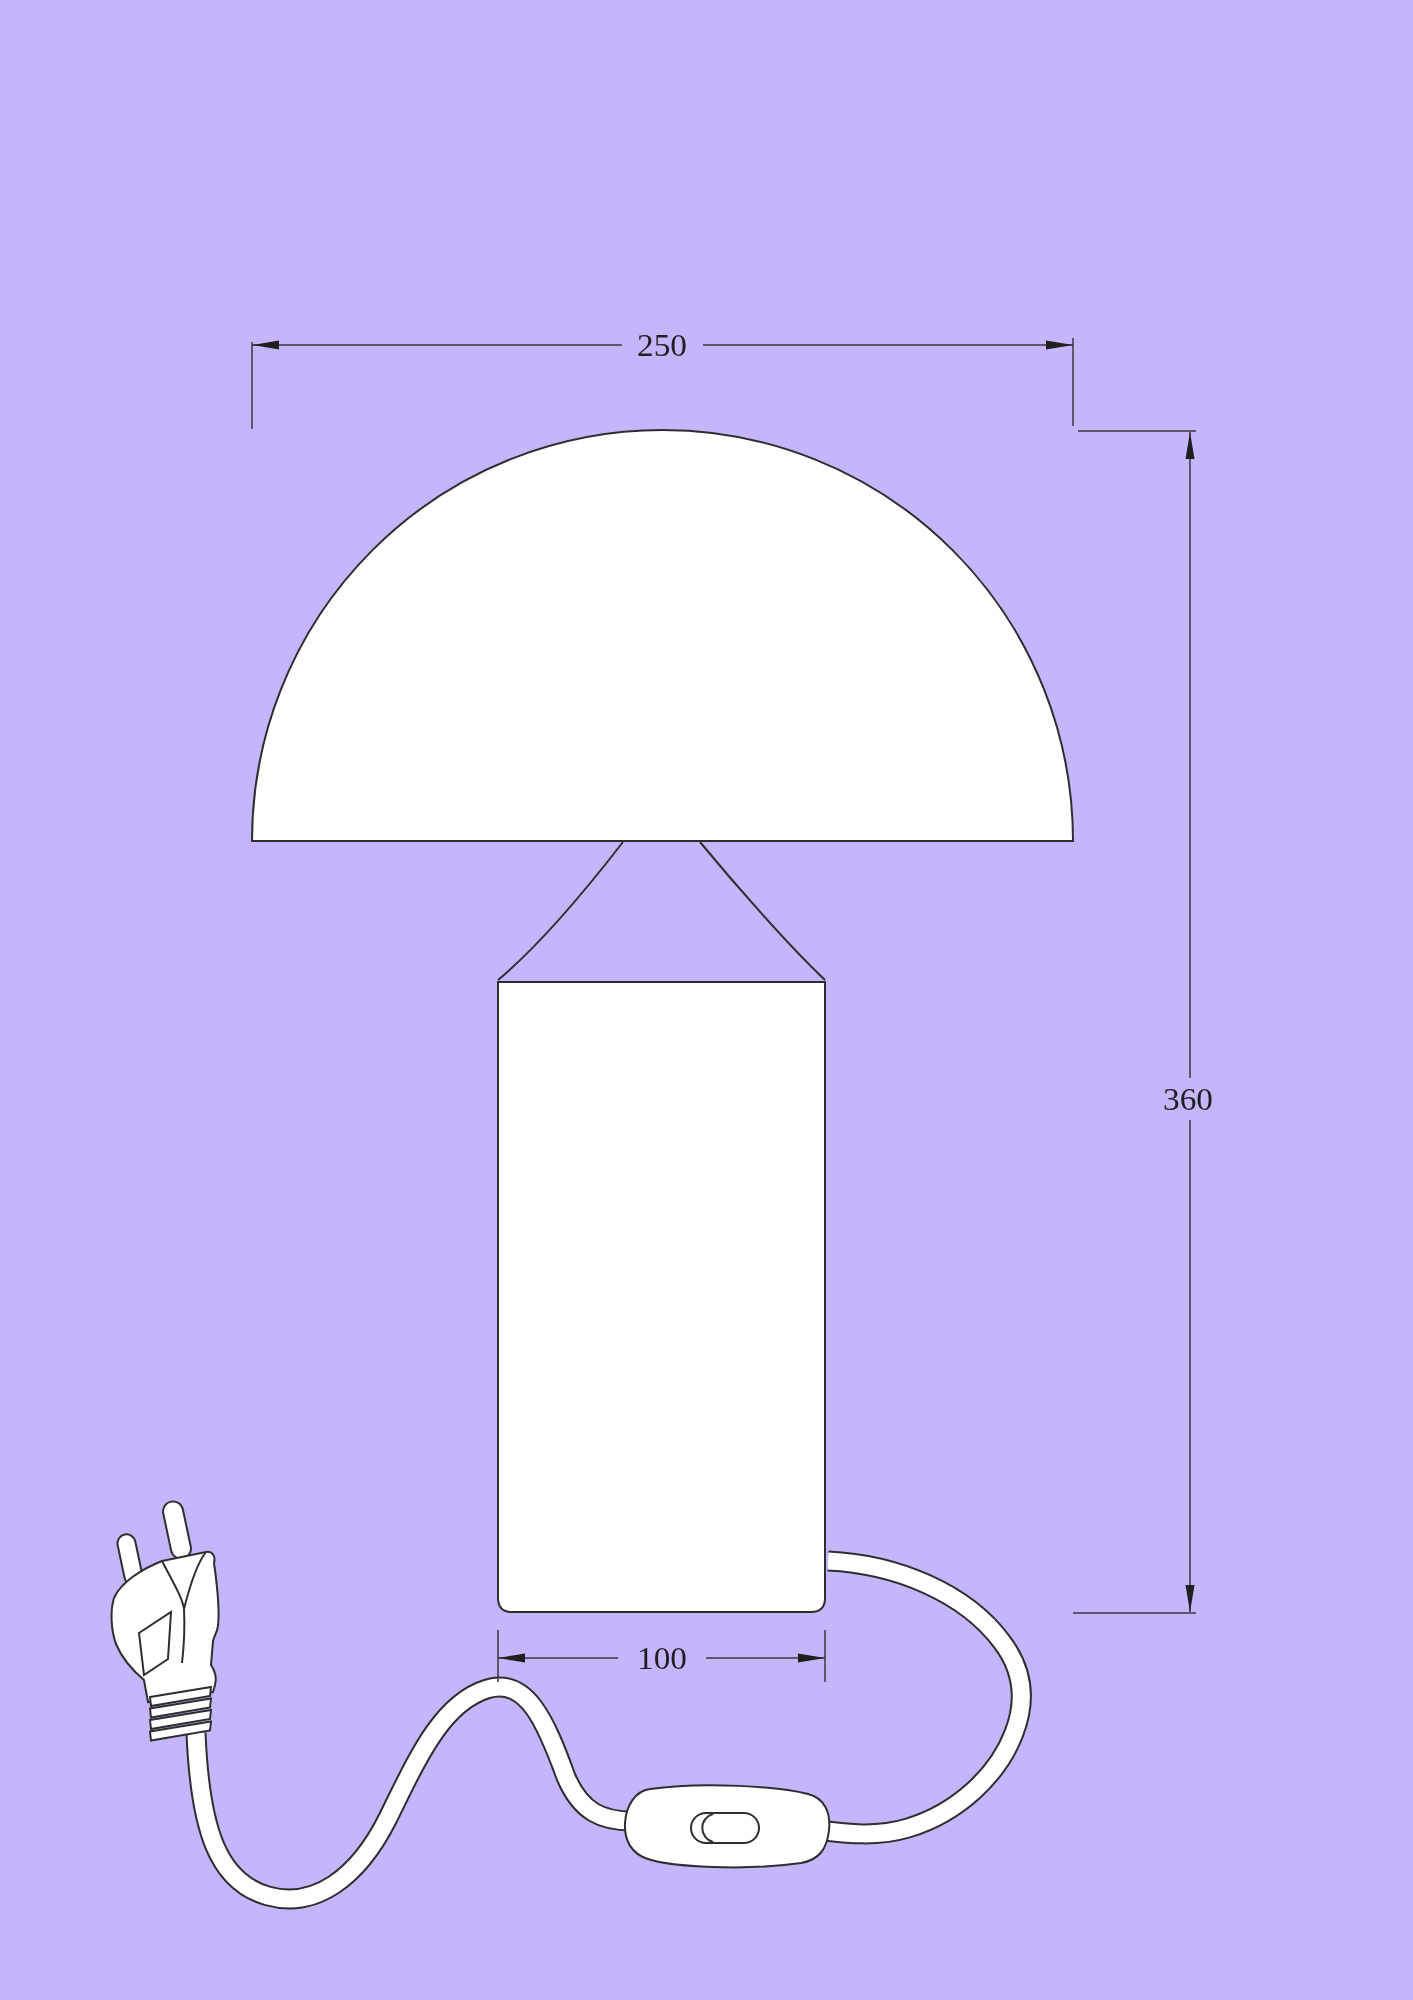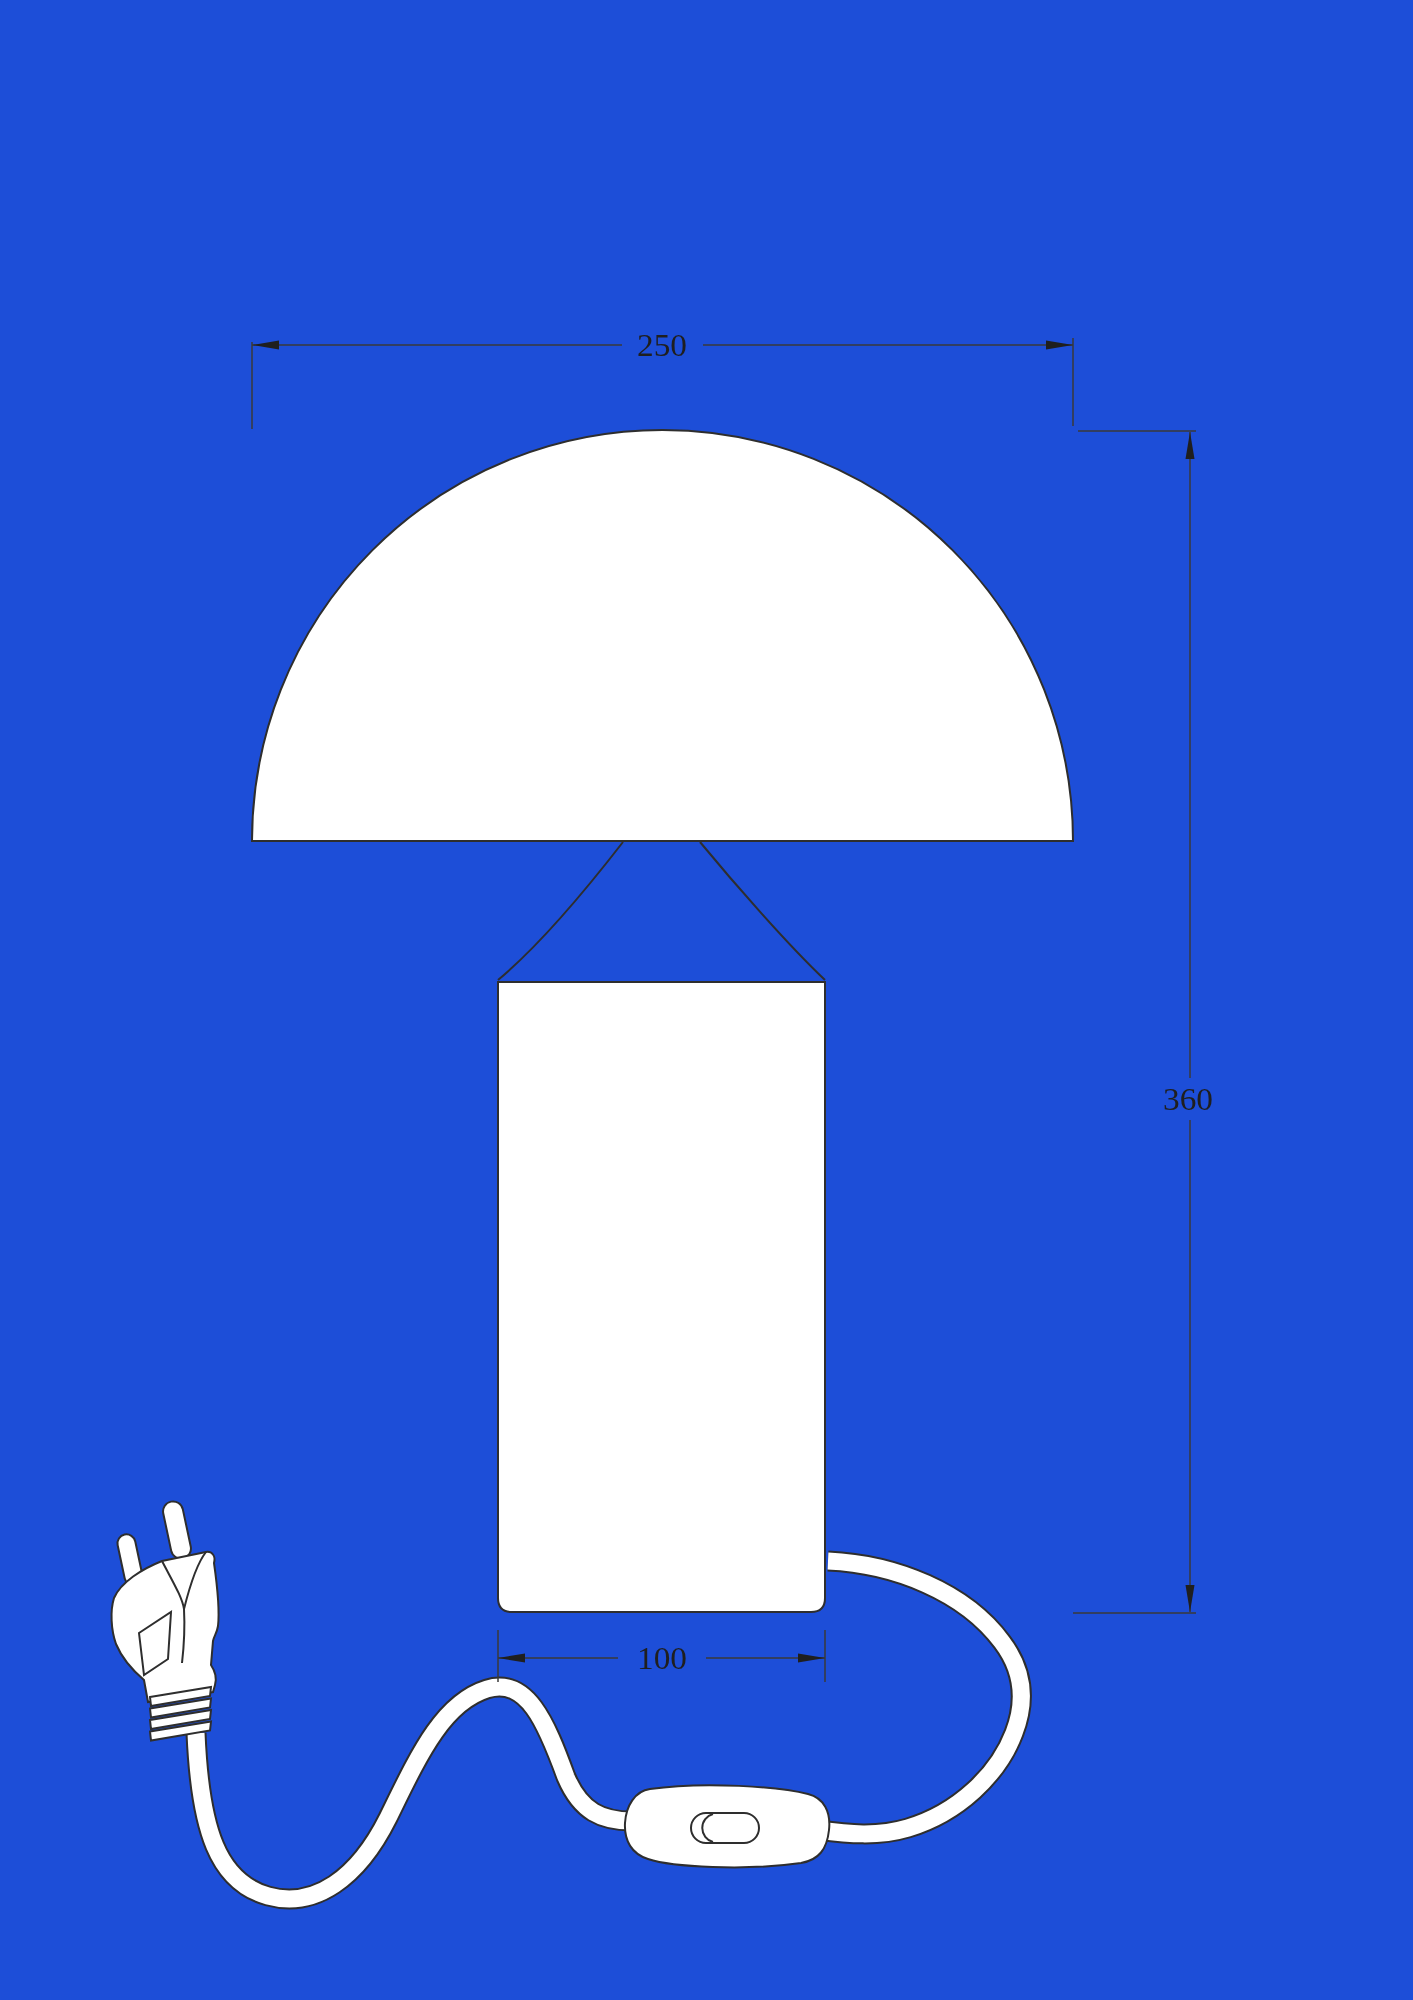--- a/index.html
+++ b/index.html
@@ -1,19 +1,19 @@
 <!DOCTYPE html>
 <html><head>
 <meta charset="utf-8">
 <style>
   html,body{margin:0;padding:0;background:#ffffff;}
   .canvas{
     position:relative;
     width:1413px;height:2000px;
-    background:#1d4ed8;
+    background:#c4b5fd;
     font-family:"Liberation Serif", serif;
     overflow:hidden;
   }
   svg{display:block;}
   .part{fill:#ffffff;stroke:#2e2e2e;stroke-width:2;}
   .partline{fill:none;stroke:#2e2e2e;stroke-width:2;}
   .cable-out{fill:none;stroke:#2e2e2e;stroke-width:21;}
   .cable-in{fill:none;stroke:#ffffff;stroke-width:17;}
   .dim{stroke:#3a3a3a;stroke-width:1.5;fill:none;}
   .arrow{fill:#1f1f1f;stroke:none;}

